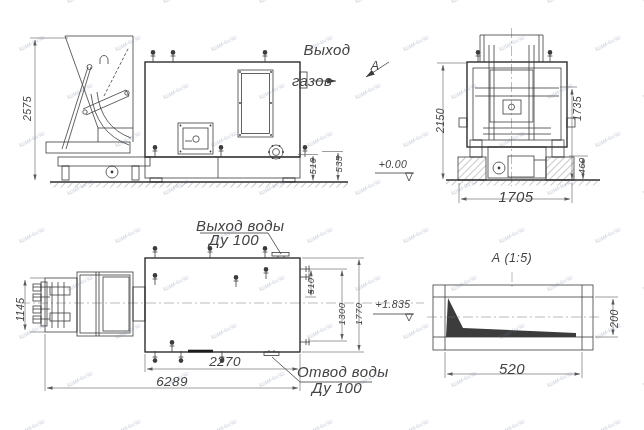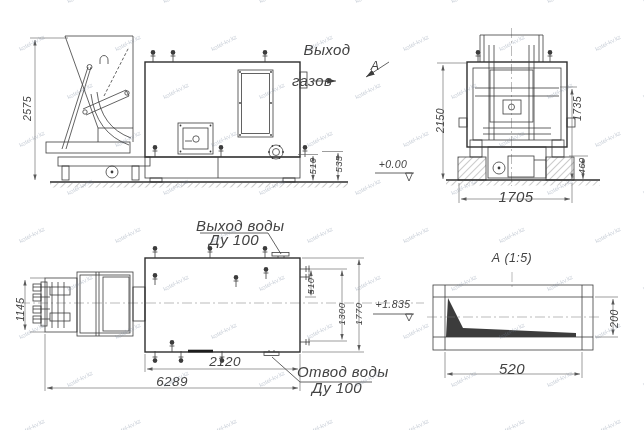--- a/index.html
+++ b/index.html
@@ -322,21 +322,21 @@
 <div class="lbl fs11" style="left:284px;top:61px;width:56px;margin-top:12px;">газов</div>
 <div class="lbl fs12" style="left:364px;top:60px;width:22px;">А</div>
 
 <div class="lbl vlab fs10" style="left:422px;top:115px;width:38px;">2150</div>
 <div class="lbl vlab fs10" style="left:559px;top:103px;width:38px;">1735</div>
 <div class="lbl vlab fs9" style="left:564px;top:161px;width:36px;">460</div>
 <div class="lbl fs11" style="left:496px;top:189px;width:40px;">1705</div>
 <div class="lbl fs10" style="left:372px;top:159px;width:42px;">+0.00</div>
 
 <div class="lbl vlab fs10" style="left:2px;top:304px;width:38px;">1145</div>
-<div class="lbl fs13" style="left:195px;top:355px;width:60px;">2120</div>
+<div class="lbl fs13" style="left:195px;top:355px;width:60px;">2270</div>
 <div class="lbl fs13" style="left:142px;top:375px;width:60px;">6289</div>
 <div class="lbl vlab fs9" style="left:293px;top:281px;width:36px;">510</div>
 <div class="lbl vlab fs9" style="left:323px;top:309px;width:38px;">1300</div>
 <div class="lbl vlab fs9" style="left:340px;top:309px;width:38px;">1770</div>
 <div class="lbl fs10" style="left:372px;top:299px;width:42px;">+1.835</div>
 
 <div class="lbl fs11" style="left:196px;top:218px;width:76px;">Выход воды</div>
 <div class="lbl fs11" style="left:196px;top:232px;width:76px;">Ду 100</div>
 <div class="lbl fs11" style="left:297px;top:364px;width:80px;">Отвод воды</div>
 <div class="lbl fs11" style="left:297px;top:380px;width:80px;">Ду 100</div>

